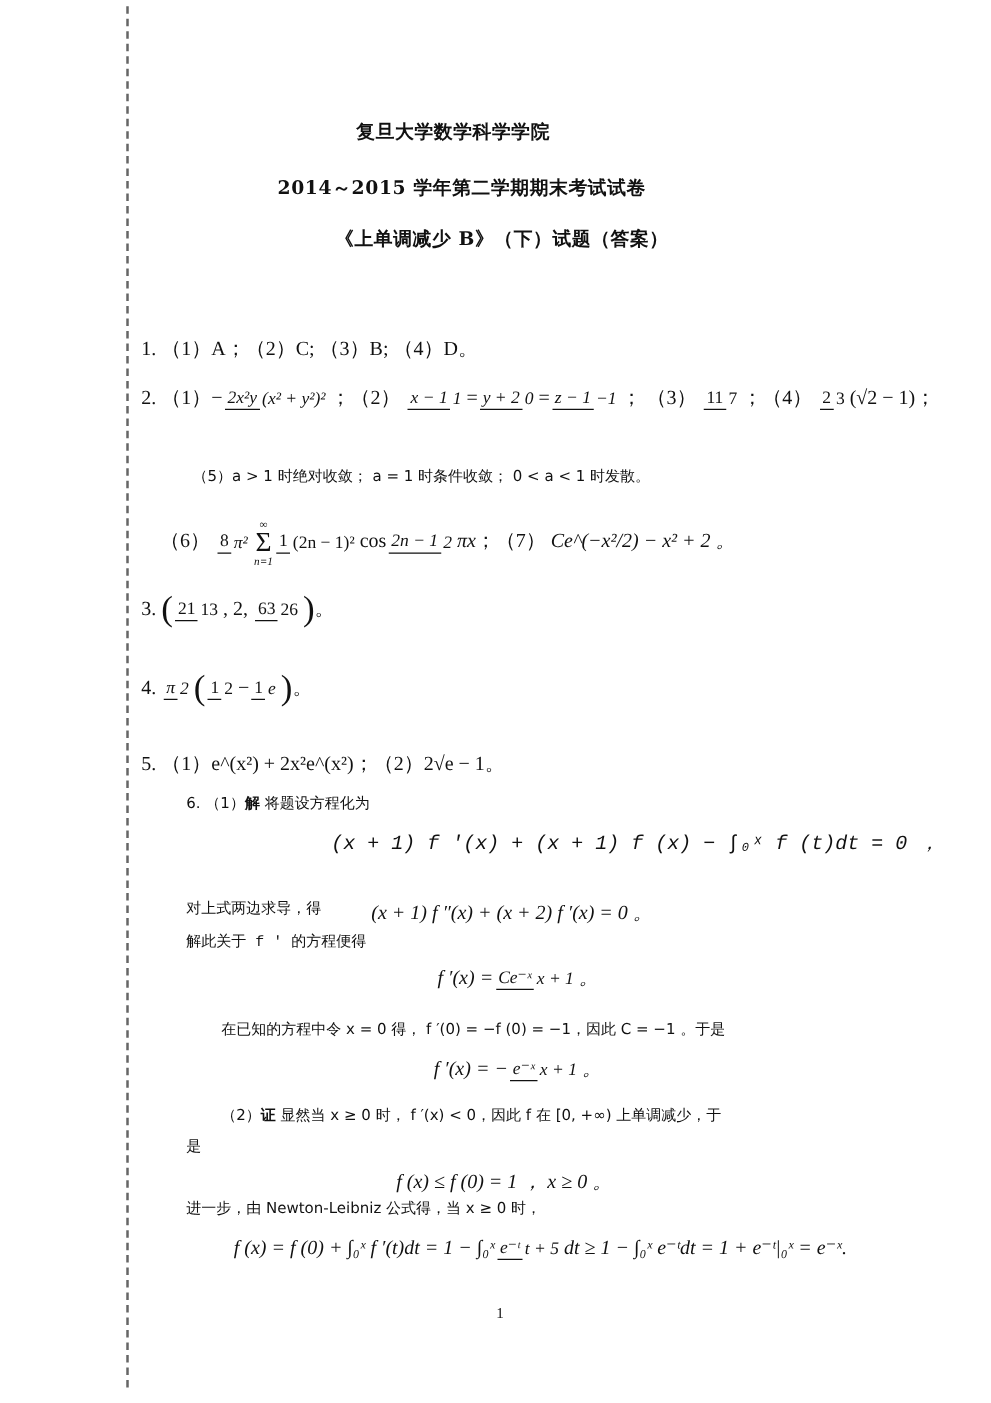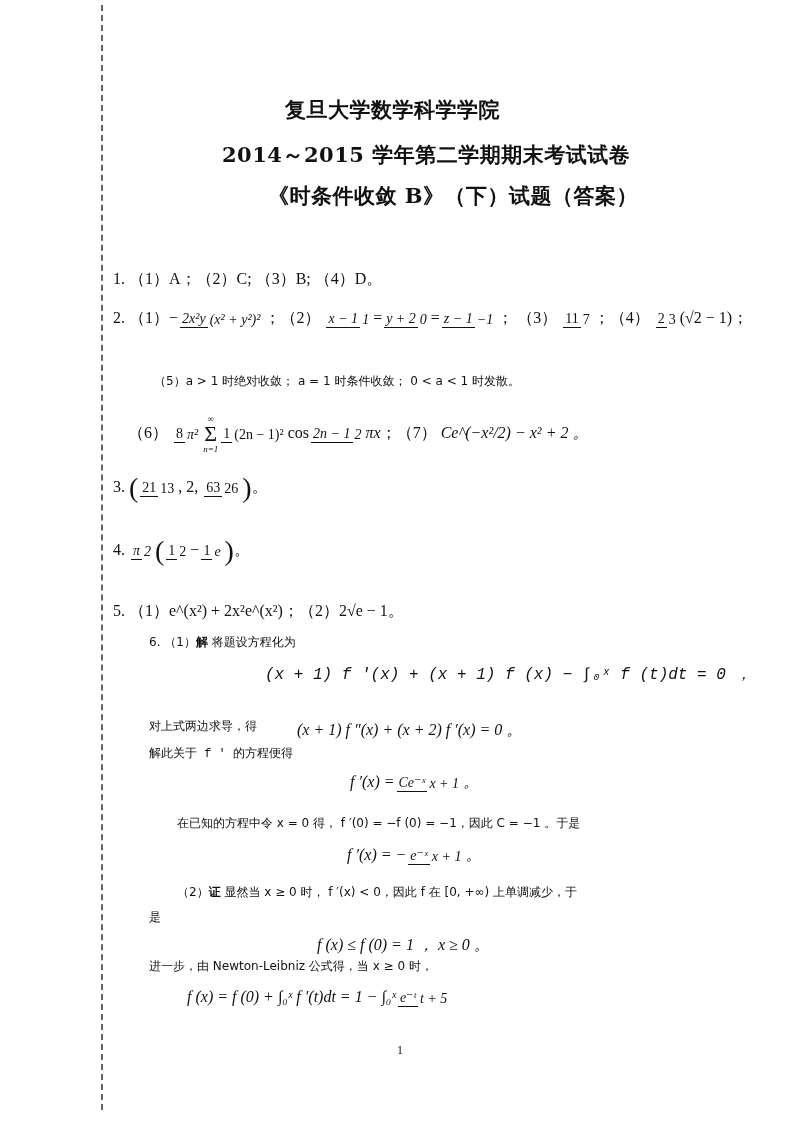--- a/index.html
+++ b/index.html
@@ -1,21 +1,21 @@
 <!DOCTYPE html>
 <html><head>
 <meta charset="utf-8">
 <style>
   html, body { margin:0; padding:0; background:#fff; }
   body { width:793px; height:1122px; position:relative; overflow:hidden;
          font-family:"Liberation Serif","DejaVu Serif",serif; color:#111; }
   .dash { position:absolute; left:101px; top:5px; height:1105px; width:0;
           border-left:2px dashed #666; }
   .abs { position:absolute; white-space:nowrap; }
-  .title { font-family:"DejaVu Serif",serif; font-weight:bold; font-size:21px; letter-spacing:0.5px; }
+  .title { font-family:"DejaVu Serif",serif; font-weight:bold; font-size:15px; letter-spacing:0.5px; }
   .t1 { left:285px; top:96px; }
   .t2 { left:222px; top:141px; }
   .t3 { left:268px; top:182px; }
   .line { font-size:16px; }
   .cjk { font-family:"DejaVu Sans",sans-serif; font-size:12px;margin-left:36px; }
   .i { font-style:italic; }
   .frac { display:inline-flex; flex-direction:row; align-items:center; vertical-align:middle; margin:0 2px; font-size:14px; line-height:17px; }
   .frac .n { border-bottom:1px solid #111; padding:0 2px; }
   .frac .d { padding:0 2px; }
   .big { font-size:28px; vertical-align:middle; line-height:20px; }
@@ -24,21 +24,21 @@
   .bold { font-weight:bold; }
   .pgnum { left:397px; top:1043px; font-size:12px; }
 </style>
 </head>
 <body>
 
 <div class="dash"></div>
 
 <div class="abs title t1">复旦大学数学科学学院</div>
 <div class="abs title t2">2014～2015 学年第二学期期末考试试卷</div>
-<div class="abs title t3">《时条件收敛 B》（下）试题（答案）</div>
+<div class="abs title t3">《上单调减少 B》（下）试题（答案）</div>
 
 <div class="abs line" style="left:113px;top:269px;text-align:center;">
   <span>1.</span>
   <span>（1）A；（2）C;  （3）B;  （4）D。</span>
 </div>
 
 <div class="abs line" style="left:113px;top:308px;">
   <span>2.</span>
   <span>（1）</span>−<span class="frac i">
       <span class="n">2x²y</span>
@@ -139,16 +139,16 @@
 <div class="abs line cjk" style="left:141px;top:884px;">
   <span>（2）</span><span class="bold">证</span><span> 显然当 x ≥ 0 时，  f ′(x) &lt; 0，因此 f 在 [0, +∞) 上单调减少，于</span>
 </div>
 <div class="abs line cjk" style="left:113px;top:909px;">是</div>
 <div class="abs line i" style="left:317px;top:935px;">f (x) ≤ f (0) = 1 ，  x ≥ 0 。</div>
 <div class="abs line cjk" style="left:113px;top:958px;">进一步，由 Newton-Leibniz 公式得，当 x ≥ 0 时，</div>
 <div class="abs line i" style="left:187px;top:988px;">
   <span>f (x) = f (0) + ∫₀ˣ f ′(t)dt = 1 − ∫₀ˣ</span><span class="frac">
       <span class="n">e⁻ᵗ</span>
       <span class="d">t + 5</span>
-    </span>
+    </span><span>dt ≥ 1 − ∫₀ˣ e⁻ᵗdt = 1 + e⁻ᵗ|₀ˣ = e⁻ˣ.</span>
 </div>
 
 <div class="abs pgnum">1</div>
 
 </body></html>

